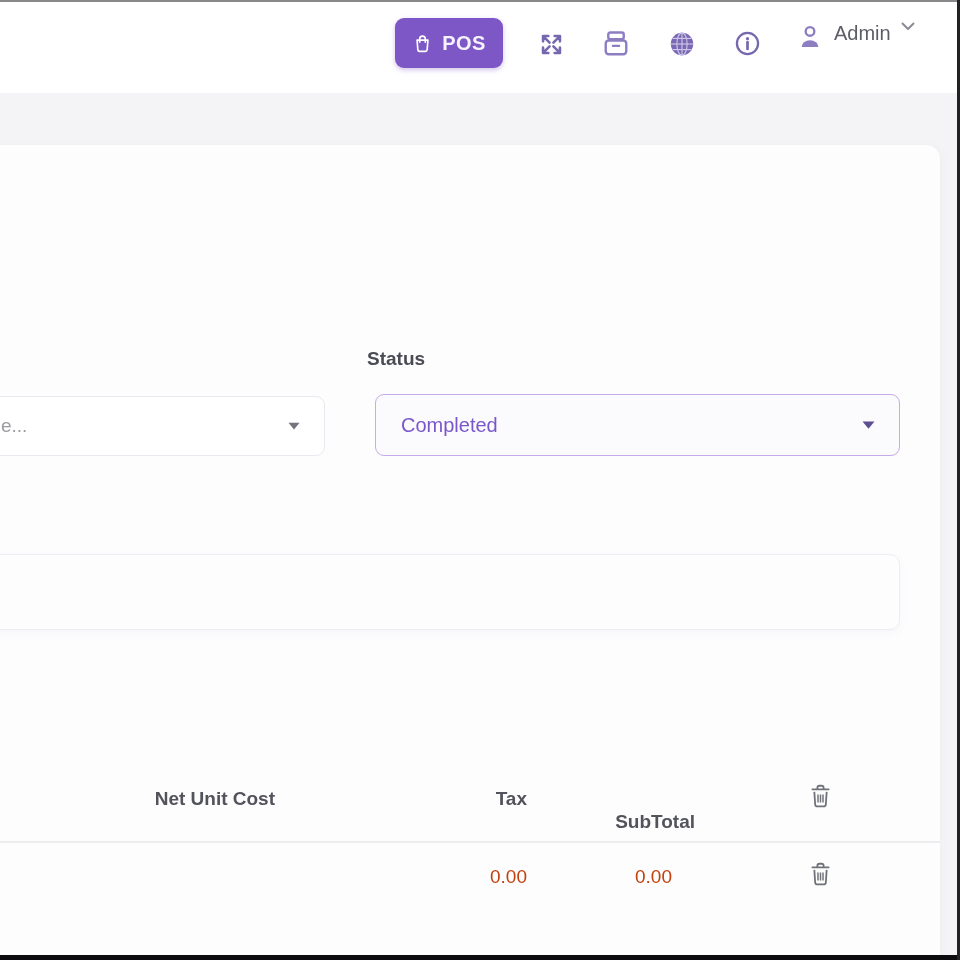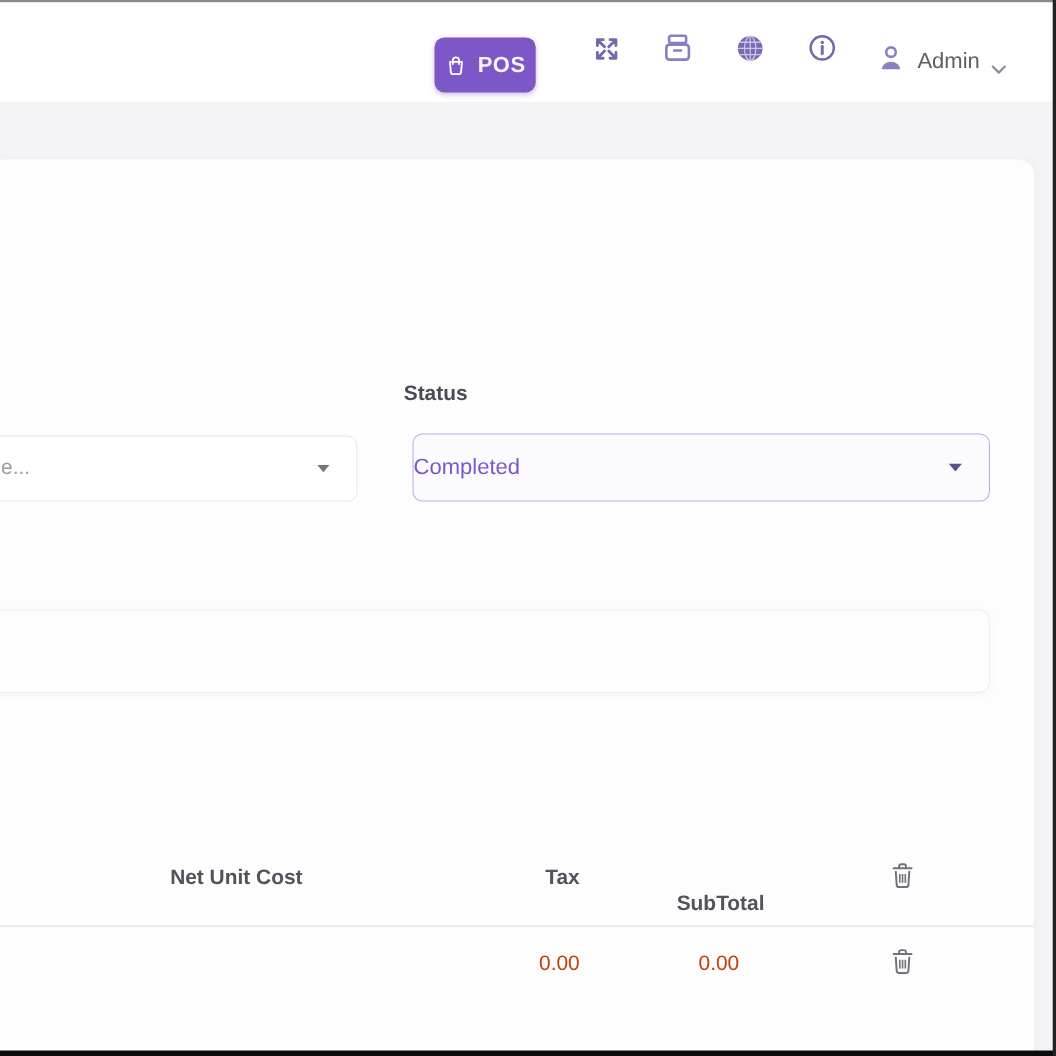--- a/index.html
+++ b/index.html
@@ -1,40 +1,40 @@
 <!DOCTYPE html>
 <html><head>
 <meta charset="utf-8">
 <style>
   html,body{margin:0;padding:0;background:#ffffff;}
   body{font-family:"Liberation Sans", sans-serif; -webkit-font-smoothing:antialiased;}
   .screen{position:relative;width:960px;height:960px;overflow:hidden;background:#ffffff;}
 
   
   .navbar{position:absolute;left:0;top:0;width:960px;height:93px;background:#ffffff;border-bottom:1px solid #ebebef;}
-  .pos-btn{position:absolute;left:395px;top:18px;width:92px;height:50px;border:none;cursor:pointer;
+  .pos-btn{position:absolute;left:395px;top:18px;width:108px;height:50px;border:none;cursor:pointer;
     background:#7c57c5;border-radius:9px;display:flex;align-items:center;justify-content:center;gap:9px;
     color:#f6f2fd;font-family:inherit;font-size:20px;font-weight:600;letter-spacing:.4px;
-    box-shadow:0 2px 5px rgba(124,87,197,.35);margin-top:16px;}
+    box-shadow:0 2px 5px rgba(124,87,197,.35);}
   .nav-icon{position:absolute;display:flex;align-items:center;justify-content:center;cursor:pointer;background:none;border:none;padding:0;}
-  .user-menu{position:absolute;left:796px;top:22px;height:46px;display:flex;align-items:flex-end;gap:10px;cursor:pointer;}
+  .user-menu{position:absolute;left:796px;top:22px;height:46px;display:flex;align-items:flex-start;gap:10px;cursor:pointer;}
   .user-label{font-size:20px;color:#5d5d66;font-weight:500;}
 
   
   .page-bg{position:absolute;left:0;top:93px;width:960px;height:867px;background:#f4f4f6;}
   .card{position:absolute;left:0;top:52px;width:940px;height:815px;background:#fdfdfe;
     border-top-right-radius:14px;box-shadow:0 1px 10px rgba(90,90,120,.05);}
 
   
   .field-label{position:absolute;left:367px;top:255px;font-size:19px;font-weight:600;color:#4a4b55;}
   .select{position:absolute;display:flex;align-items:center;box-sizing:border-box;cursor:pointer;border-radius:9px;}
   .select-left{left:-64px;top:303px;width:389px;height:60px;background:#ffffff;border:1px solid #e9e9ef;
     padding-left:64px;color:#9b9ba3;font-size:19px;}
   .select-status{left:375px;top:301px;width:525px;height:62px;background:#fbfafd;border:1.5px solid #c5aaec;
-    color:#7a57c8;font-size:20px;font-weight:500;}
+    padding-left:25px;color:#7a57c8;font-size:20px;font-weight:500;}
   .select .caret{position:absolute;right:24px;top:50%;transform:translateY(-50%);line-height:0;}
   .caret-gray{color:#73747c;}
   .caret-purple{color:#5d4d91;}
 
   .search-box{position:absolute;left:-60px;top:461px;width:960px;height:76px;box-sizing:border-box;
     border:1px solid #eeedf2;border-radius:10px;background:#fdfdfe;box-shadow:0 3px 8px rgba(120,120,150,.05);
     font-size:19px;color:#55565e;padding:0 24px;font-family:inherit;outline:none;}
 
   
   .th,.td{position:absolute;text-align:right;font-size:19px;}

